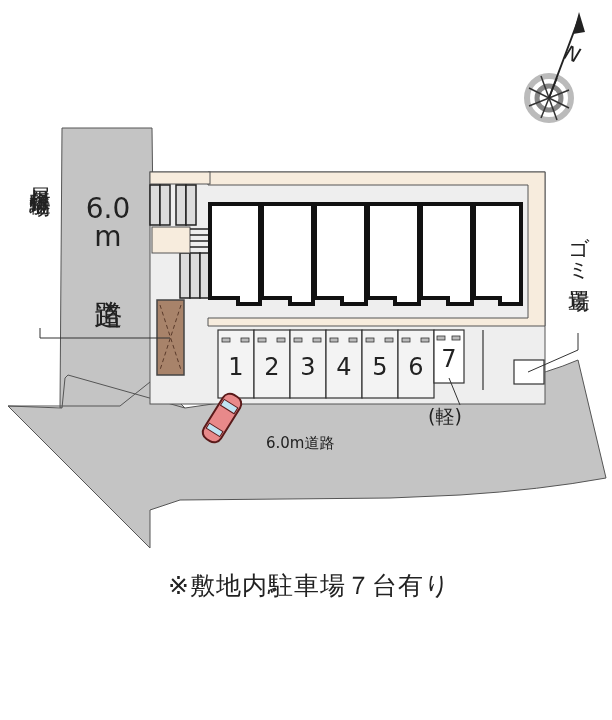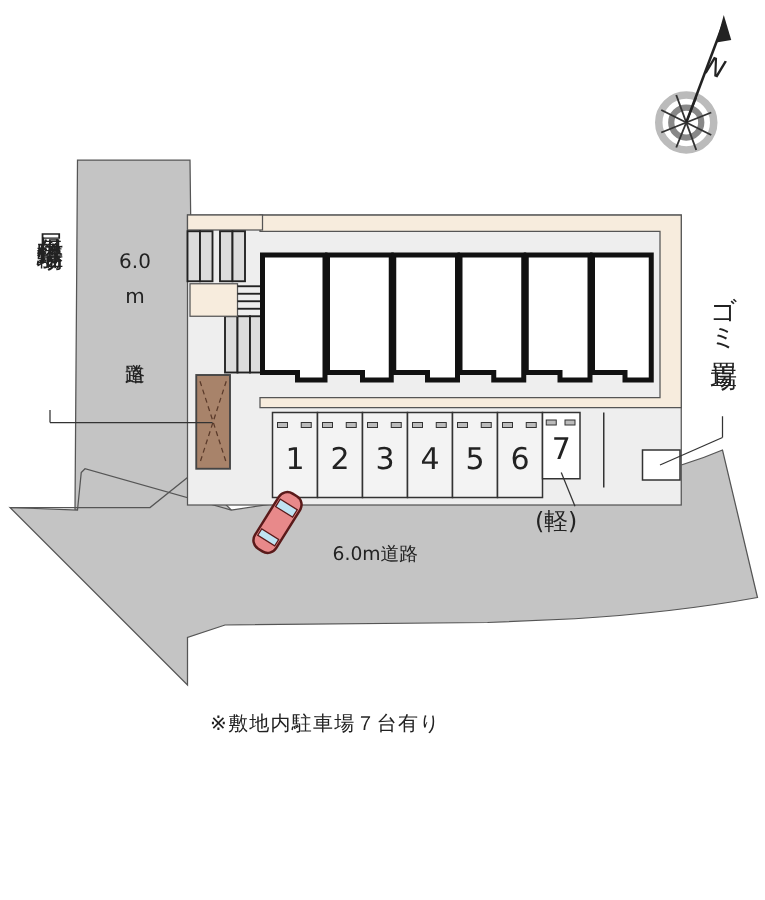--- a/index.html
+++ b/index.html
@@ -2,25 +2,25 @@
 <html><head>
   <meta charset="utf-8">
   <style>
     html, body { margin: 0; padding: 0; background: #ffffff; }
     body { width: 612px; height: 720px; position: relative; overflow: hidden;
            font-family: "DejaVu Sans", "Liberation Sans", sans-serif; color: #222; }
     #plan { position: absolute; left: 0; top: 0; width: 612px; height: 720px; }
     .vlabel { position: absolute; writing-mode: vertical-rl; text-orientation: upright;
               font-size: 21px; line-height: 24px; letter-spacing: 2px; color: #222; }
     .road-vlabel { position: absolute; left: 80px; top: 195px; width: 56px; text-align: center;
-                   font-size: 16px; line-height: 28px; color: #222; }
+                   font-size: 28px; line-height: 28px; color: #222; }
     .road-hlabel { position: absolute; left: 266px; top: 434px; font-size: 15px; color: #222; }
     .slot-num { position: absolute; top: 353px; width: 34px; text-align: center; font-size: 24px; color: #222; }
     .kei-label { position: absolute; left: 428px; top: 404px; font-size: 19px; color: #222; }
-    .footnote { position: absolute; left: 168px; top: 569px; font-size: 16px; letter-spacing: 1px; color: #222; }
+    .footnote { position: absolute; left: 168px; top: 569px; font-size: 25px; letter-spacing: 1px; color: #222; }
   </style>
 </head>
 <body>
 
 <svg id="plan" viewBox="0 0 612 720" xmlns="http://www.w3.org/2000/svg">
 
   <path d="M62,128 L152,128 L155,378 L185,408 L60,408 Z" fill="#c4c4c4" stroke="#555" stroke-width="1"></path>
 
   <path d="M8,406 L62,408 L65,378 L68,375 L185,408 L240,400 L420,395 Q520,385 578,360 L606,478 Q540,490 460,495 L390,498 L180,500 L150,510 L150,548 L8,406 Z" fill="#c4c4c4" stroke="#555" stroke-width="1"></path>
   <path d="M8,406 L120,406 L155,378" fill="none" stroke="#555" stroke-width="1"></path>

